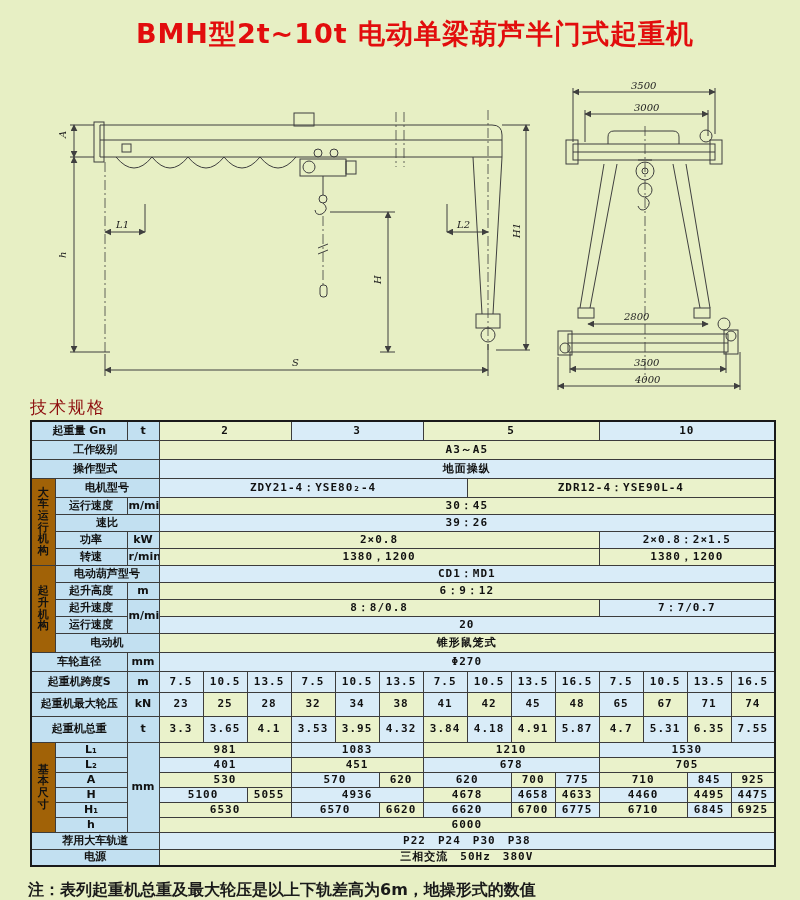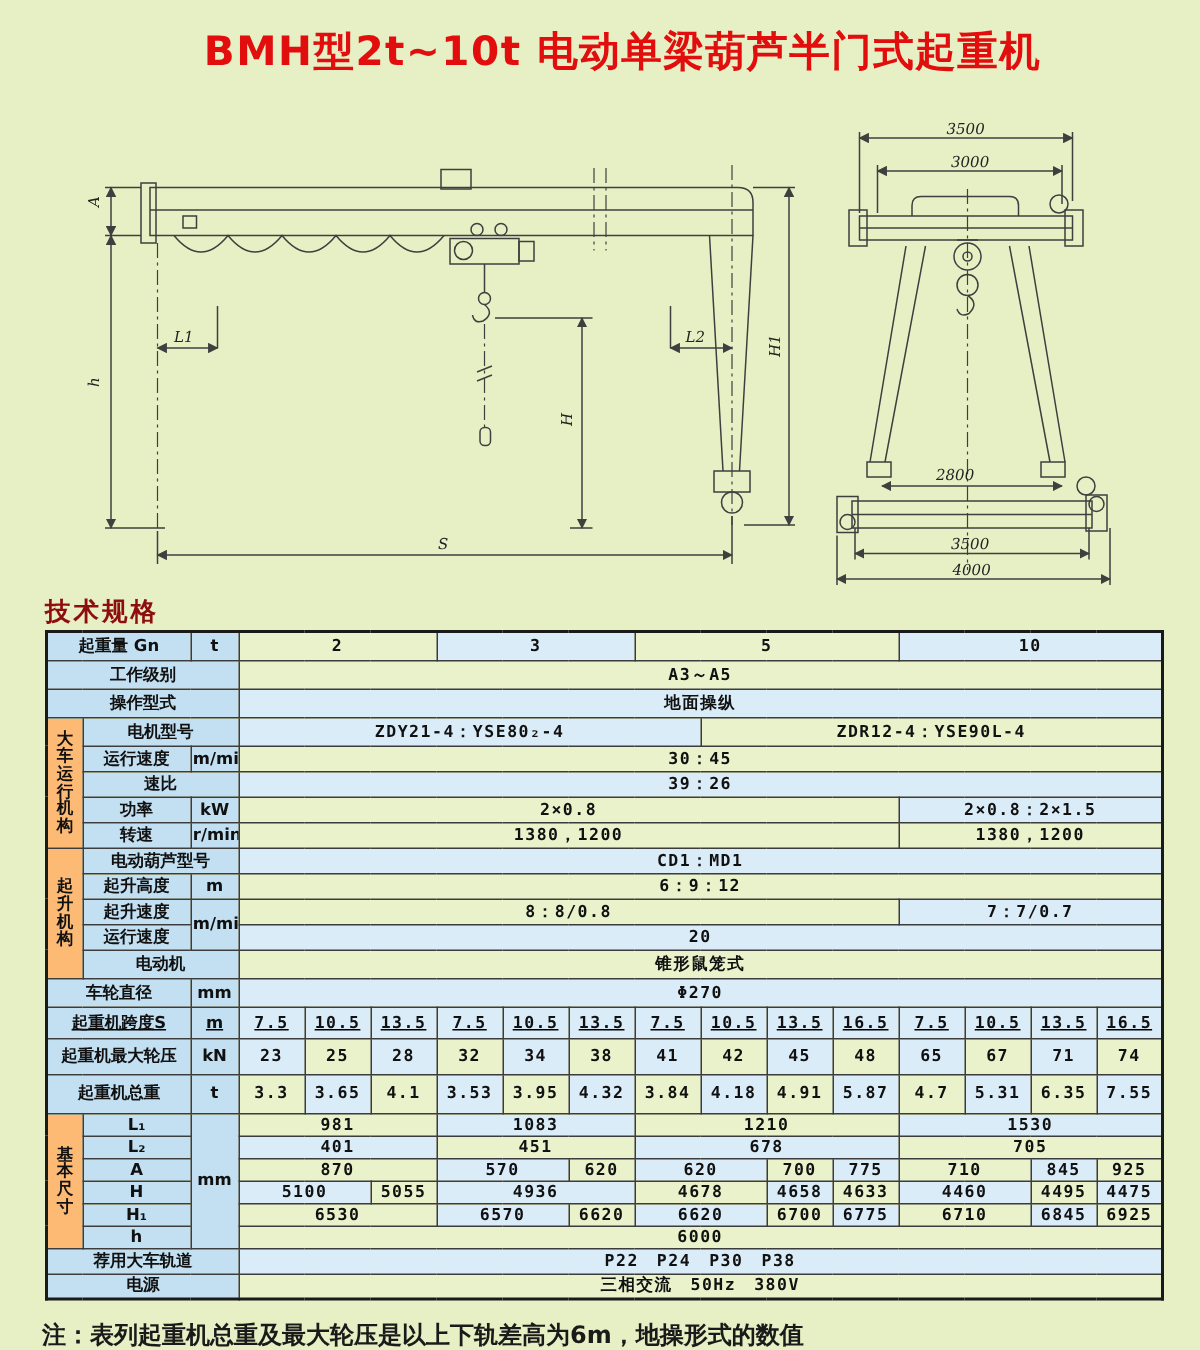--- a/index.html
+++ b/index.html
@@ -7,42 +7,42 @@
     width:800px;height:900px;position:relative;overflow:hidden;
     background:#e7efc4;
     font-family:"DejaVu Sans",sans-serif;
   }
   .page-title{
     position:absolute;top:16px;left:15px;width:800px;text-align:center;
     font-size:27px;font-weight:bold;color:#e20d0d;letter-spacing:1px;
   }
   .section-title{
     position:absolute;top:396px;left:30px;
-    font-size:17px;font-weight:bold;color:#8e0e0e;letter-spacing:2px;
+    font-size:17px;font-weight:normal;color:#8e0e0e;letter-spacing:2px;
   }
   .drawing{position:absolute;}
   #side-view{left:30px;top:92px;}
   #front-view{left:538px;top:78px;}
   svg .ln{stroke:#3f3f3f;stroke-width:1;fill:none;}
   svg .cl{stroke:#3f3f3f;stroke-width:0.8;fill:none;stroke-dasharray:10 3 2 3;}
   svg .dim{font-family:"DejaVu Serif",serif;font-style:italic;font-size:10px;fill:#222;stroke:none;}
   table.spec{
     position:absolute;left:30px;top:420px;width:744px;
     border-collapse:collapse;table-layout:fixed;
     border:2px solid #1a1a1a;
   }
   table.spec td{
     border:1px solid #3c3c3c;text-align:center;vertical-align:middle;
     overflow:hidden;padding:0 1px;
     font-size:11px;font-weight:bold;color:#111;line-height:1.05;
   }
   td.lab{background:#c2e0f1;}
   td.grn{background:#eaf2cb;}
   td.blu{background:#d9ecf8;}
-  td.grp{background:#fdba74;font-size:10.5px;word-break:break-all;padding:0 2px;line-height:1.25;}
+  td.grp{background:#a16207;font-size:10.5px;word-break:break-all;padding:0 2px;line-height:1.25;}
   td.num{font-family:"DejaVu Sans Mono",monospace;letter-spacing:1px;}
   td.unit{font-size:10px;letter-spacing:0;}
   td.tt{border-top:2px solid #1a1a1a;}
   td.tl{border-left:2px solid #1a1a1a;}
   .note{
     position:absolute;left:28px;top:880px;width:740px;
     font-size:16px;font-weight:bold;color:#1a1a1a;
   }
 </style>
 </head>
@@ -250,21 +250,21 @@
       </tr>
       <tr style="height: 19px;">
         <td colspan="2" class="lab">电动机</td>
         <td colspan="14" class="grn num tl">锥形鼠笼式</td>
       </tr>
       <tr style="height: 19px; margin-top: 34px;">
         <td colspan="2" class="lab tt">车轮直径</td>
         <td class="lab unit tt">mm</td>
         <td colspan="14" class="blu num tl tt">Φ270</td>
       </tr>
-      <tr style="height: 21px; text-decoration: underline;">
+      <tr style="height: 21px;">
         <td colspan="2" class="lab tt">起重机跨度S</td>
         <td class="lab unit tt">m</td>
         <td class="blu num tl tt">7.5</td>
         <td class="blu num tt">10.5</td>
         <td class="blu num tt">13.5</td>
         <td class="blu num tl tt">7.5</td>
         <td class="blu num tt">10.5</td>
         <td class="blu num tt">13.5</td>
         <td class="blu num tl tt">7.5</td>
         <td class="blu num tt">10.5</td>
@@ -322,21 +322,21 @@
       </tr>
       <tr style="height: 15px;">
         <td class="lab">L₂</td>
         <td colspan="3" class="blu num tl">401</td>
         <td colspan="3" class="grn num tl">451</td>
         <td colspan="4" class="blu num tl">678</td>
         <td colspan="4" class="grn num tl">705</td>
       </tr>
       <tr style="height: 15px;">
         <td class="lab">A</td>
-        <td colspan="3" class="grn num tl">870</td>
+        <td colspan="3" class="grn num tl">530</td>
         <td colspan="2" class="blu num tl">570</td>
         <td class="grn num">620</td>
         <td colspan="2" class="blu num tl">620</td>
         <td class="grn num">700</td>
         <td class="blu num">775</td>
         <td colspan="2" class="grn num tl">710</td>
         <td class="blu num">845</td>
         <td class="grn num">925</td>
       </tr>
       <tr style="height: 15px;">

